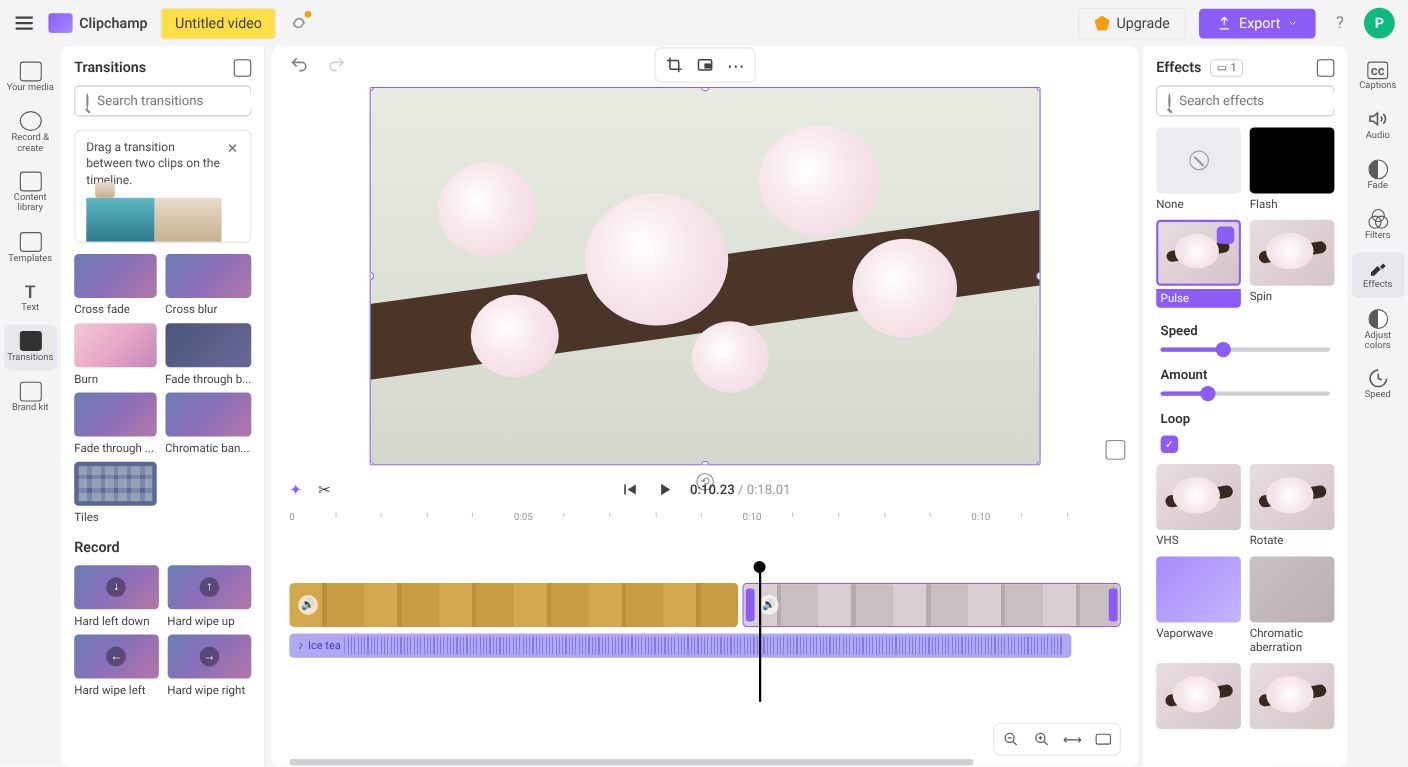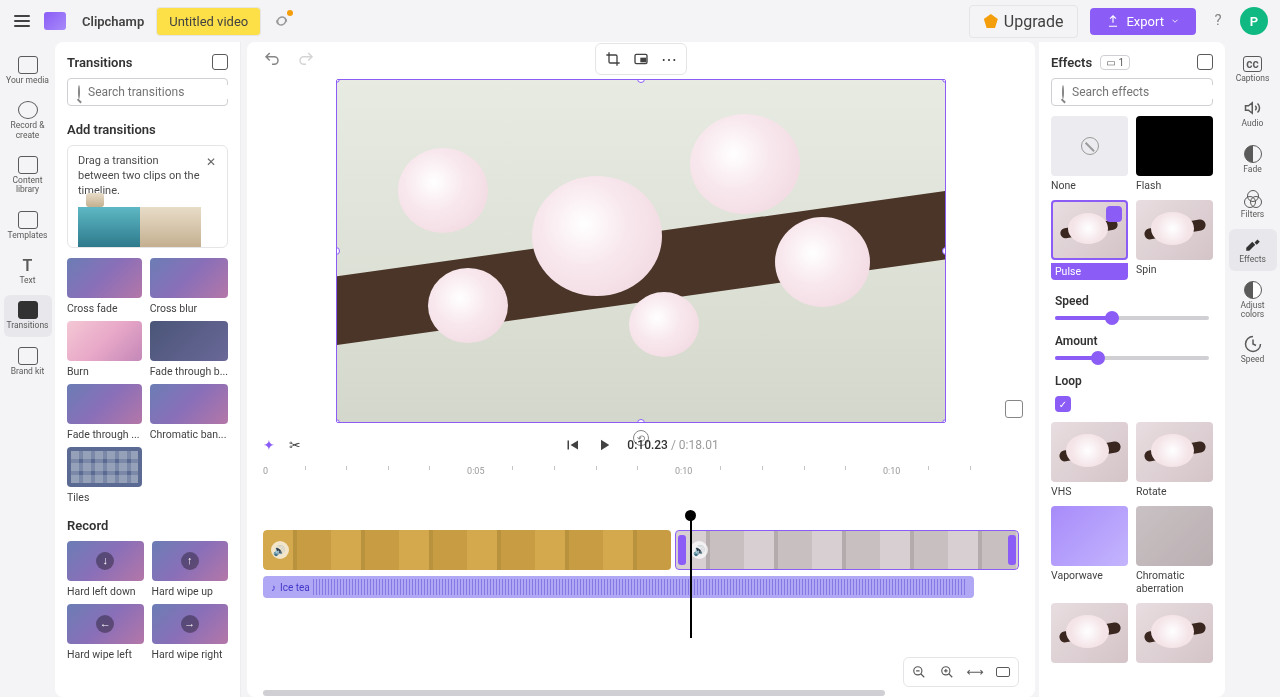--- a/index.html
+++ b/index.html
@@ -2,28 +2,28 @@
 <html><head>
 <meta charset="utf-8">
 <style>
 * { margin: 0; padding: 0; box-sizing: border-box; font-family: -apple-system, BlinkMacSystemFont, "Segoe UI", Roboto, sans-serif; }
 body { background: #f4f4f6; width: 1280px; height: 697px; overflow: hidden; position: relative; }
 
 
 .topbar { display: flex; align-items: center; height: 42px; padding: 0 12px; gap: 12px; }
 .hamburger { width: 20px; height: 20px; cursor: pointer; display: flex; flex-direction: column; justify-content: center; gap: 3px; padding: 2px; }
 .hamburger div { height: 2px; background: #424242; border-radius: 1px; }
-.logo { display: flex; align-items: center; gap: 16px; }
+.logo { display: flex; align-items: center; gap: 6px; }
 .logo-icon { width: 22px; height: 18px; background: linear-gradient(135deg, #8b5cf6, #a78bfa); border-radius: 3px; }
 .logo-text { font-size: 13px; font-weight: 600; color: #424242; }
 .project-name { background: #fde047; border: 1px solid #e5e5e8; border-radius: 4px; padding: 6px 12px; font-size: 13px; color: #424242; }
 .sync-icon { width: 18px; height: 18px; color: #999; position: relative; }
 .sync-icon::after { content:''; position:absolute; top:-2px; right:-2px; width:6px; height:6px; background:#f59e0b; border-radius:50%; }
 .topbar-spacer { flex: 1; }
-.upgrade-btn { background: #f4f4f6; border: 1px solid #e5e5e8; border-radius: 4px; padding: 6px 14px; font-size: 16px; color: #424242; display: flex; align-items: center; gap: 6px; }
+.upgrade-btn { background: #f4f4f6; border: 1px solid #e5e5e8; border-radius: 4px; padding: 6px 14px; font-size: 13px; color: #424242; display: flex; align-items: center; gap: 6px; }
 .upgrade-btn .gem { width: 14px; height: 14px; background: #f59e0b; clip-path: polygon(50% 0, 100% 35%, 80% 100%, 20% 100%, 0 35%); }
 .export-btn { background: #8b5cf6; color: #fff; border: none; border-radius: 4px; padding: 6px 16px; font-size: 13px; display: flex; align-items: center; gap: 6px; }
 .help-icon { width: 20px; height: 20px; color: #868686; font-size: 15px; text-align: center; }
 .avatar { width: 28px; height: 28px; background: #10b981; border-radius: 50%; color: #fff; display: flex; align-items: center; justify-content: center; font-size: 13px; font-weight: 600; }
 
 
 .left-sidebar { position: absolute; left: 0; top: 42px; width: 55px; height: calc(100% - 42px); display: flex; flex-direction: column; align-items: center; gap: 4px; padding-top: 8px; }
 .side-item { width: 48px; display: flex; flex-direction: column; align-items: center; gap: 2px; padding: 6px 2px; border-radius: 6px; cursor: pointer; }
 .side-item.active { background: #e8e8ec; }
 .side-ico { width: 20px; height: 18px; border: 1.5px solid #5a5a5a; border-radius: 3px; }
@@ -218,21 +218,20 @@
 
 <div class="panel-left">
   <div class="panel-header">
     <span class="panel-title">Transitions</span>
     <div class="popout-icon"></div>
   </div>
   <div class="search-box">
     <div class="search-ico"></div>
     <input class="search-input" placeholder="Search transitions" style="">
   </div>
-  <div class="section-title">Add transitions</div>
   <div class="hint-card">
     <span>Drag a transition between two clips on the timeline.</span>
     <div class="hint-close">✕</div>
     <div class="hint-img">
         <div>
           <div class="hint-cursor"></div>
         </div>
         <div></div>
       </div>
   </div>

